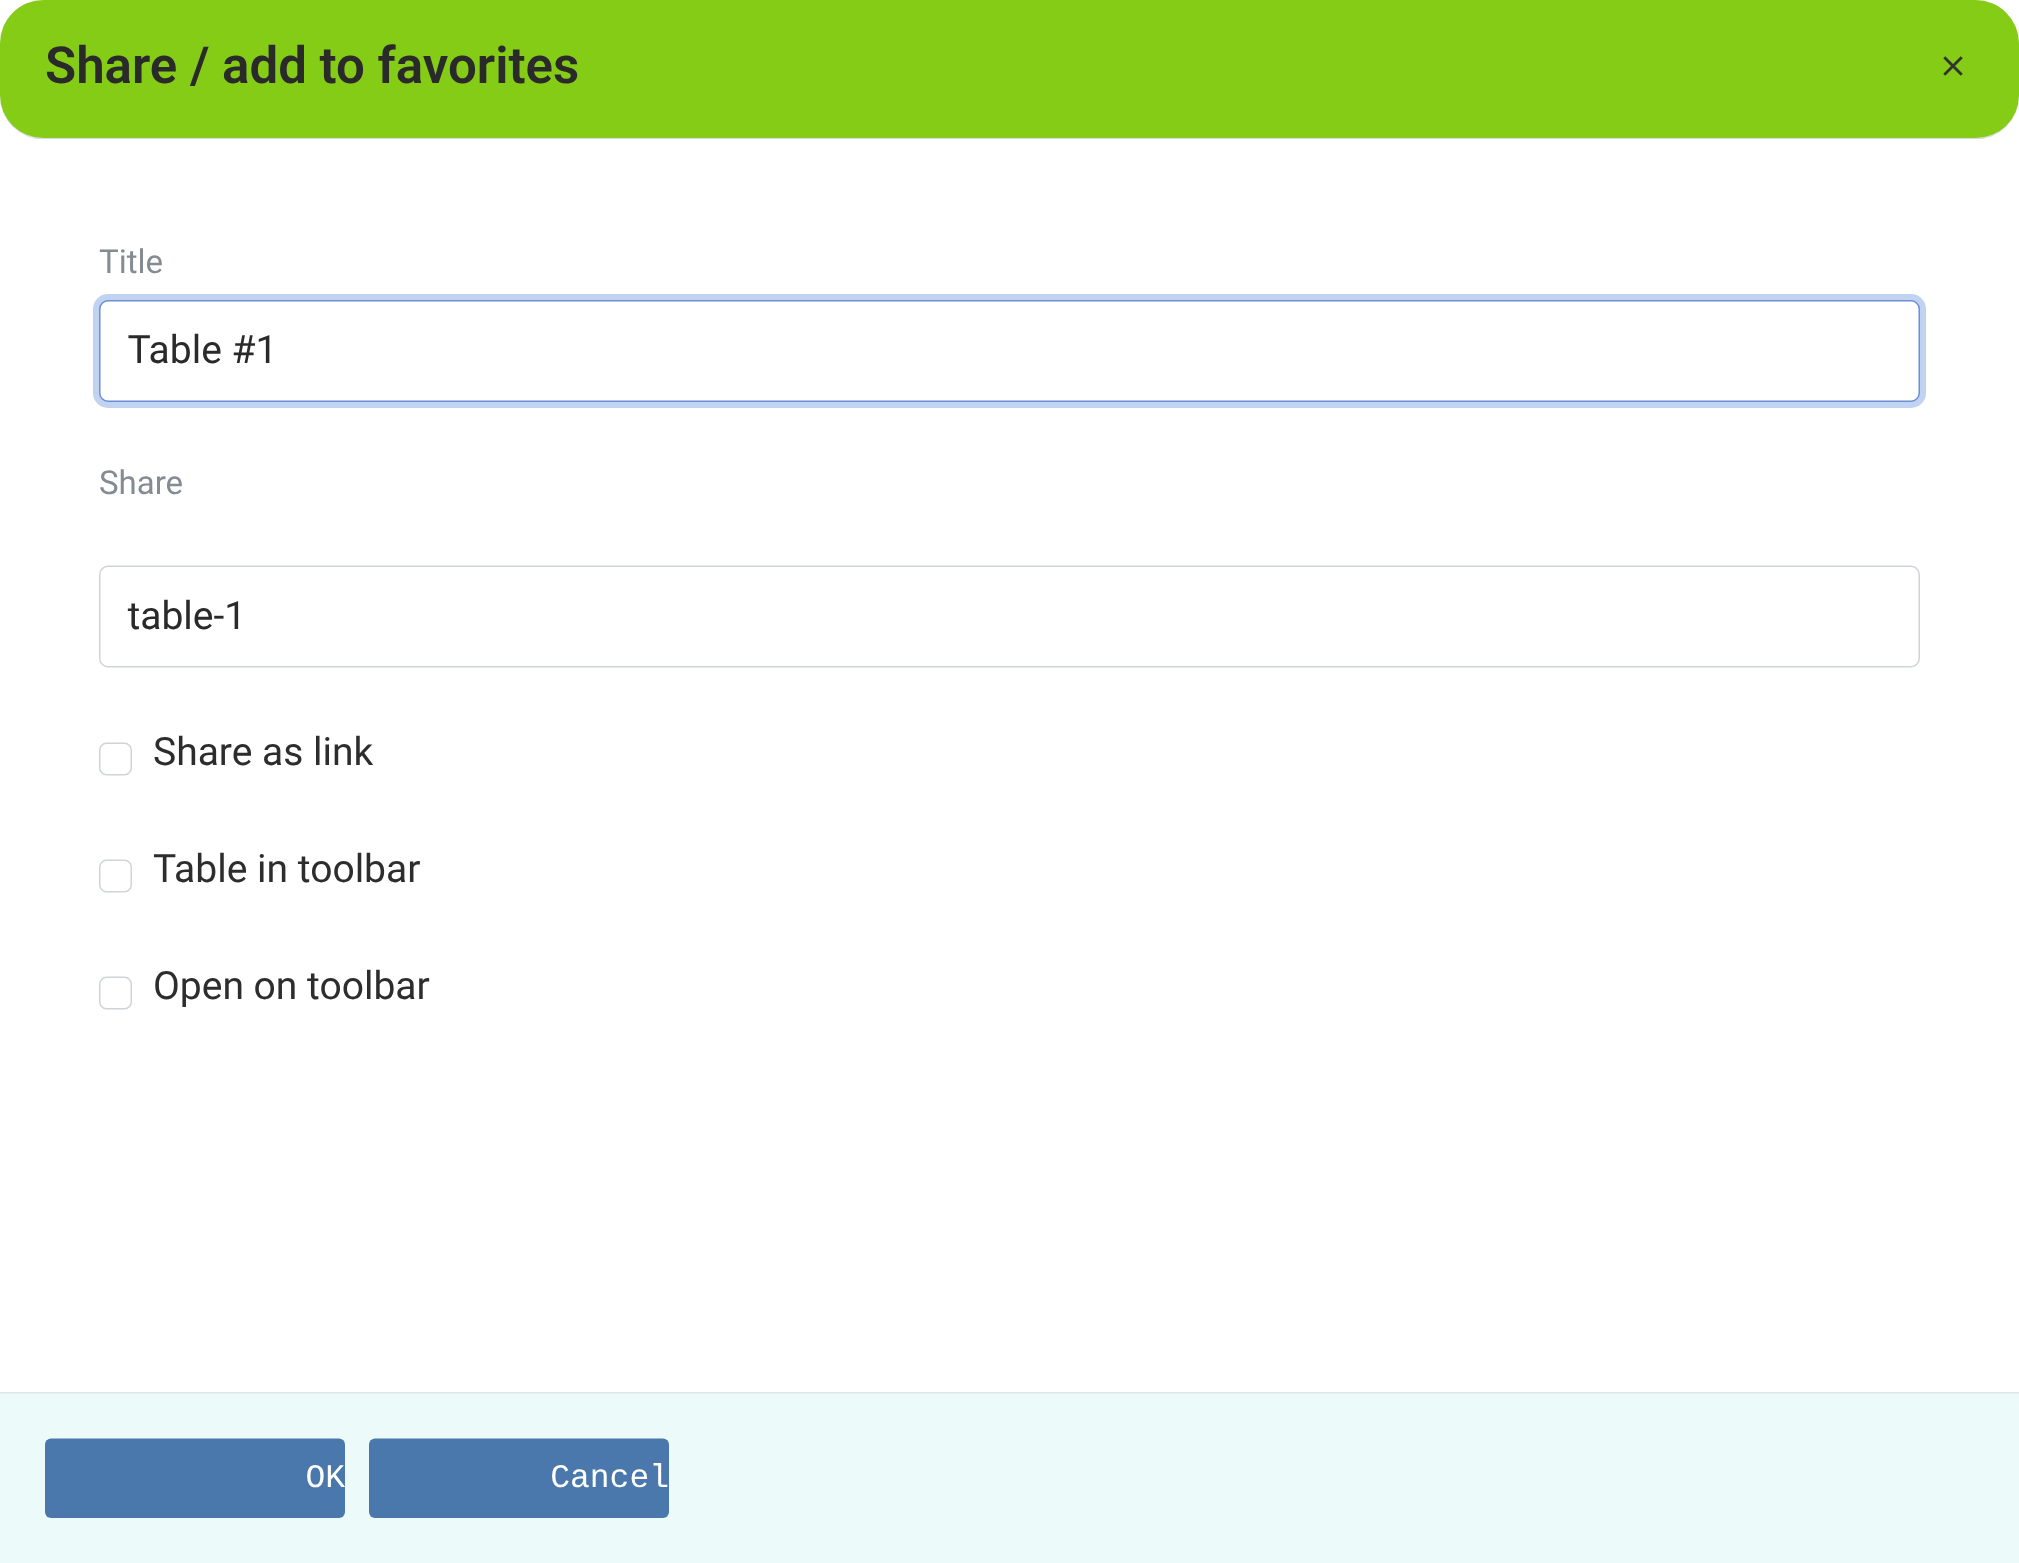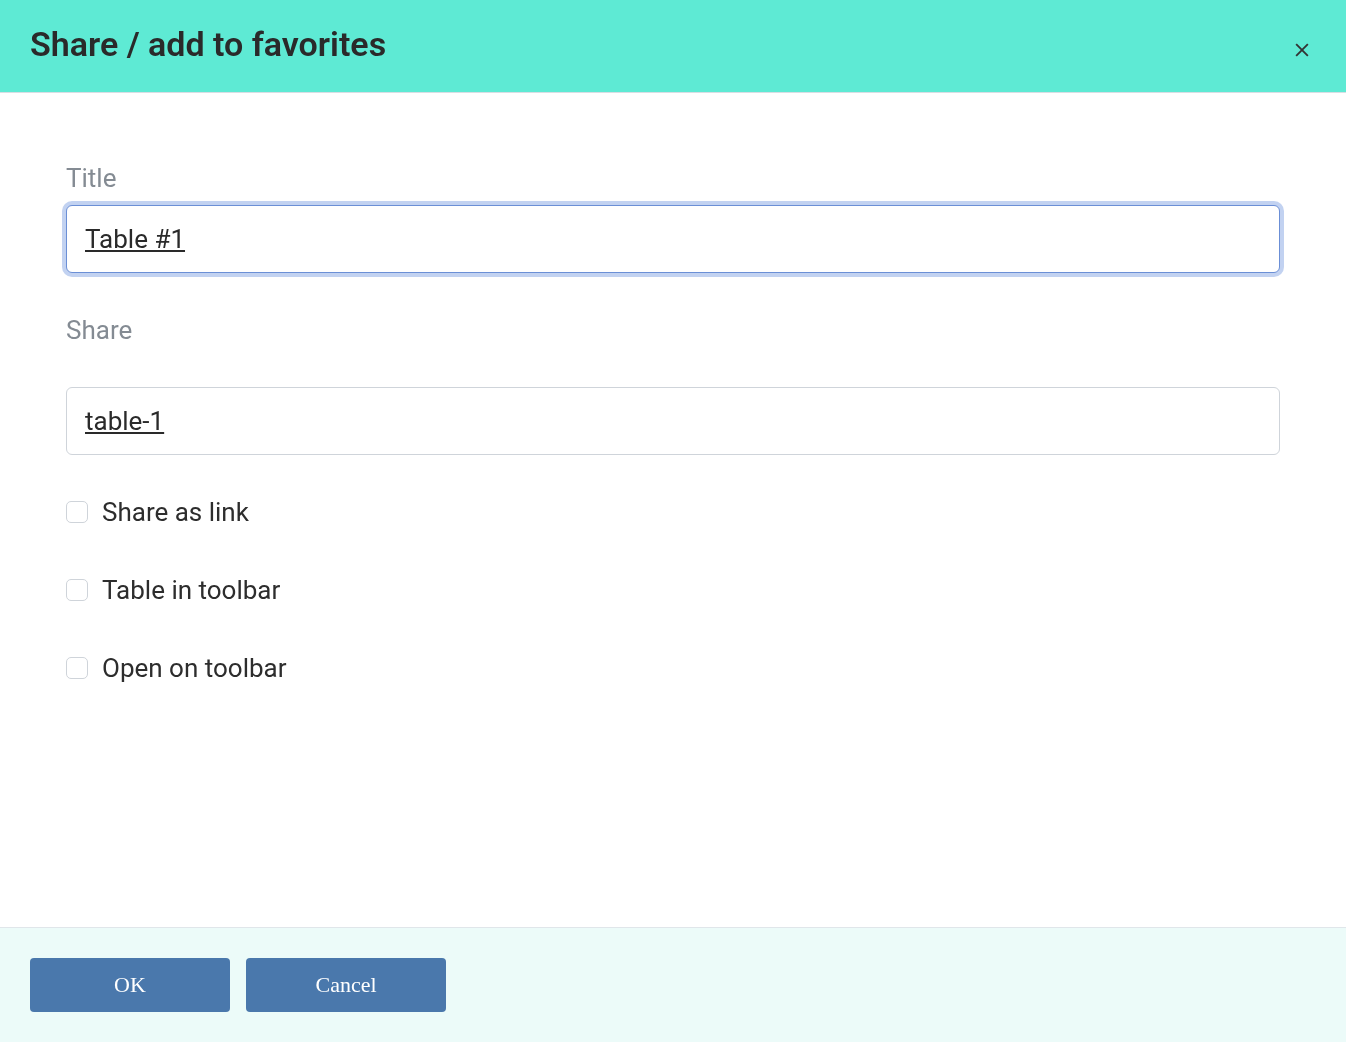--- a/index.html
+++ b/index.html
@@ -10,26 +10,27 @@
     body {
       font-family: -apple-system, BlinkMacSystemFont, "Segoe UI", Roboto, Helvetica, Arial, sans-serif;
       background: #ffffff;
       color: #222;
       width: 1346px;
       height: 1042px;
       display: flex;
       flex-direction: column;
     }
     .dialog-header {
-      background: #5eead4;
+      background: #84cc16;
       padding: 24px 30px 28px 30px;
       display: flex;
-      align-items: flex-end;
+      align-items: center;
       justify-content: space-between;
       border-bottom: 1px solid #d8dee4;
+      border-radius: 29px;
     }
     .dialog-title {
       font-size: 34px;
       font-weight: 600;
       color: #2a2a2a;
     }
     .close-btn {
       cursor: pointer;
       width: 28px;
       height: 28px;
@@ -46,47 +47,46 @@
     .dialog-body {
       flex: 1;
       padding: 70px 66px 30px 66px;
       background: #ffffff;
     }
     .form-group {
       margin-bottom: 42px;
     }
     .form-label {
       display: block;
-      font-size: 26px;
+      font-size: 22px;
       color: #848b93;
       margin-bottom: 12px;
       font-weight: 400;
     }
     .form-input {
       width: 100%;
       padding: 18px 18px;
       font-size: 26px;
       color: #2a2a2a;
       border: 1px solid #cfd4da;
       border-radius: 6px;
       outline: none;
       font-family: inherit;
       background: #ffffff;
-      text-decoration: underline;
     }
     .form-input.focused {
       border: 1px solid #6b8fd6;
       box-shadow: 0 0 0 4px rgba(120, 155, 225, 0.45);
     }
     .checkbox-group {
       margin-top: 14px;
     }
     .checkbox-row {
       display: flex;
-      align-items: center;
+      align-items: flex-end;
       margin-bottom: 48px;
       cursor: pointer;
     }
     .checkbox-box {
       width: 22px;
       height: 22px;
       border: 1.5px solid #cfd4da;
       border-radius: 5px;
       background: #ffffff;
       margin-right: 14px;
@@ -106,22 +106,22 @@
     .btn {
       width: 200px;
       padding: 14px 0;
       font-size: 22px;
       font-weight: 500;
       color: #ffffff;
       background: #4a78ac;
       border: none;
       border-radius: 4px;
       cursor: pointer;
-      text-align: center;
-      font-family: Liberation Serif, serif;
+      text-align: right;
+      font-family: Liberation Mono, monospace;
     }
   </style>
 </head>
 <body>
 
 <div class="dialog-header">
   <div class="dialog-title">Share / add to favorites</div>
   <div class="close-btn">
     <svg viewBox="0 0 24 24" fill="none">
       <line x1="5" y1="5" x2="19" y2="19"></line>

